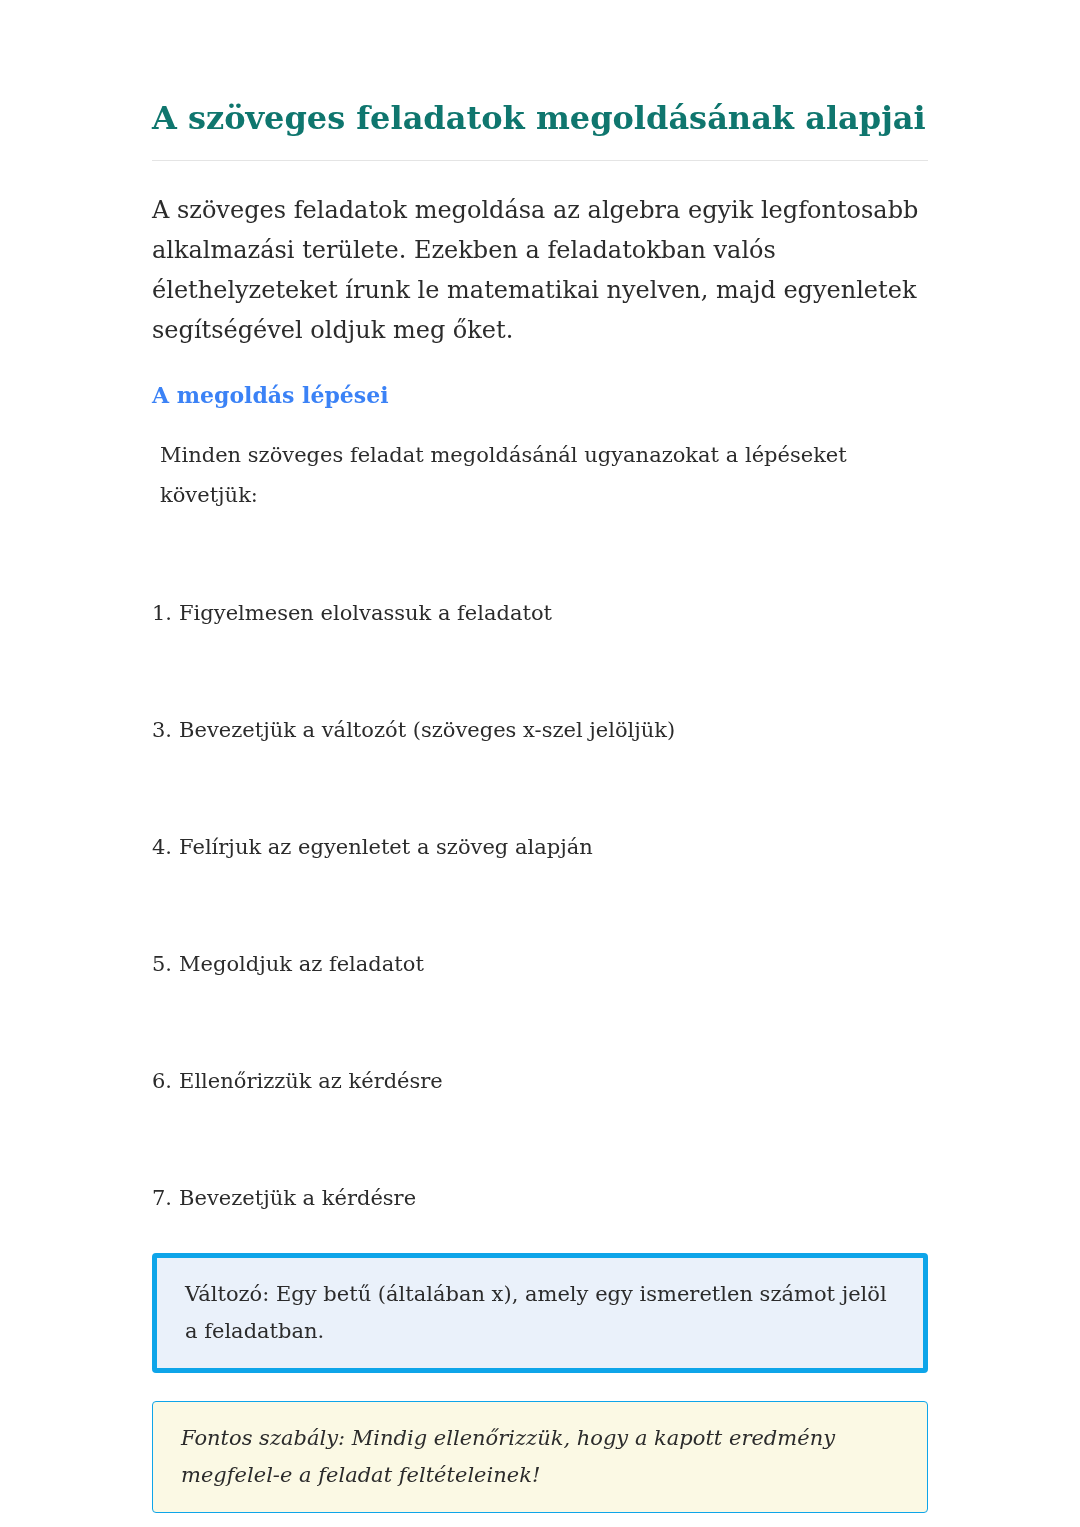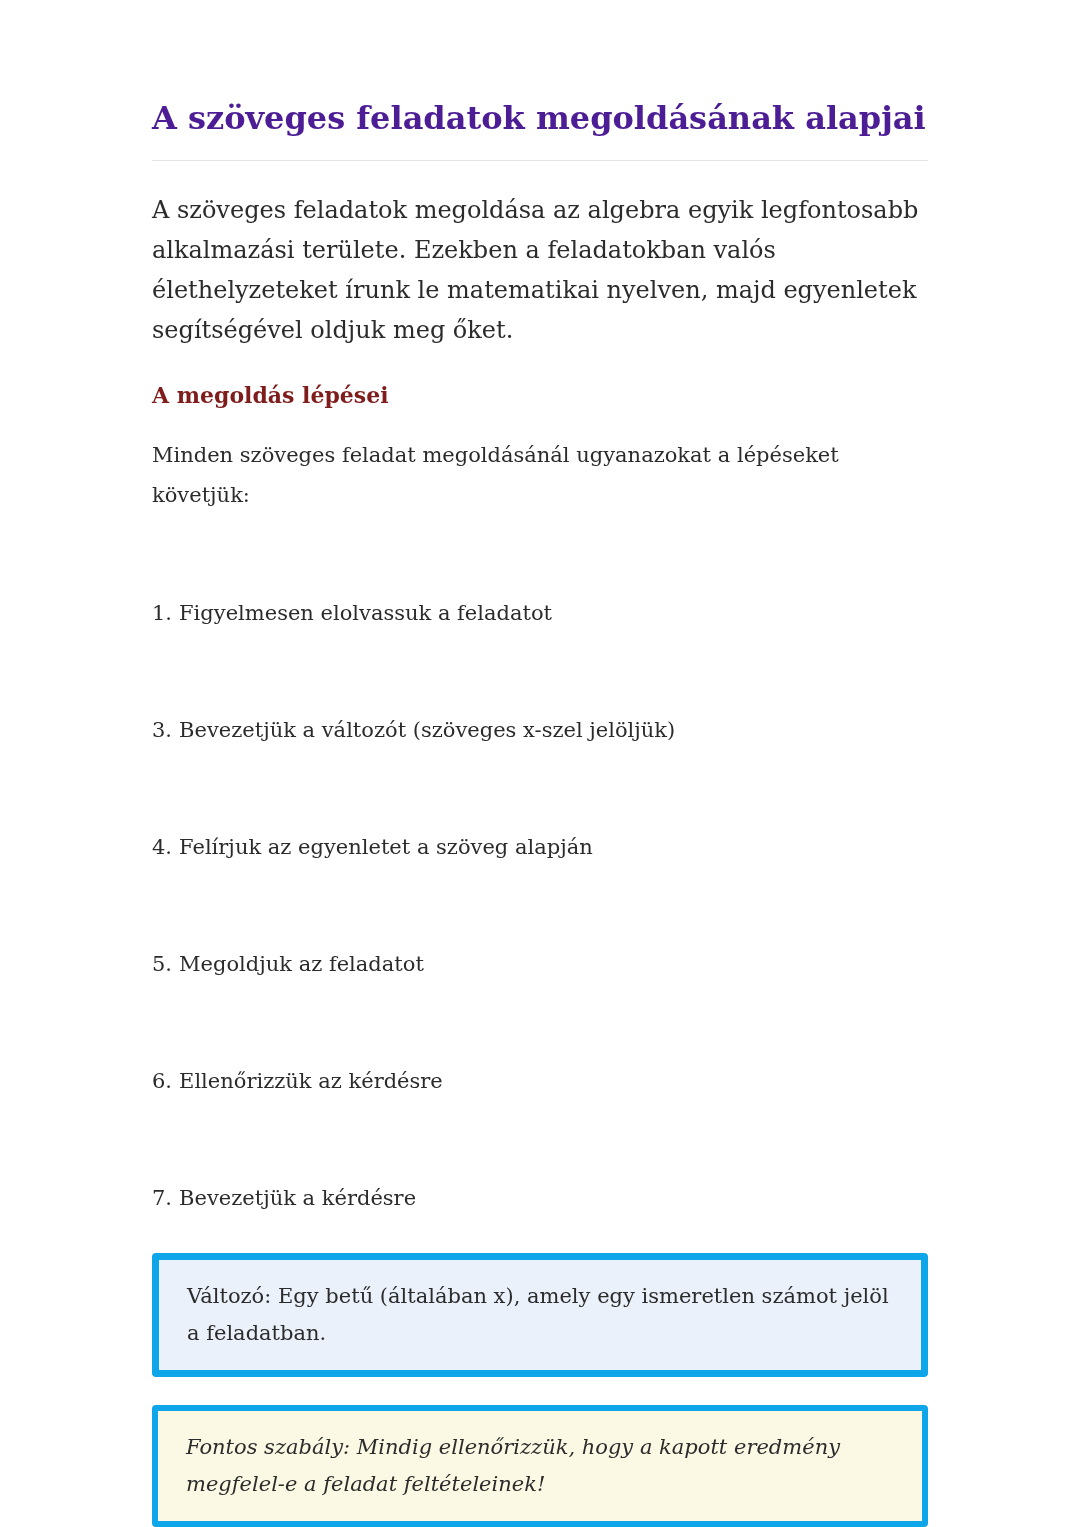--- a/index.html
+++ b/index.html
@@ -19,38 +19,38 @@
     width: 776px;
     margin: 0 auto 0 152px;
     padding-top: 98px;
   }
   h1.page-title {
     margin: 0;
     padding: 0 0 20px 0;
     font-size: 32px;
     line-height: 1.3;
     font-weight: 700;
-    color: #4c1d95;
+    color: #0f766e;
     border-bottom: 1px solid #e4e4e4;
     letter-spacing: 0;
   }
   p.intro {
     margin: 29px 0 0 0;
     font-size: 24px;
     line-height: 40px;
   }
   h2.steps-heading {
     margin: 31px 0 0 0;
     font-size: 22px;
     line-height: 1.3;
     font-weight: 700;
-    color: #7f1d1d;
+    color: #3b82f6;
   }
   p.steps-intro {
-    margin: 26px 0 0 0;
+    margin: 26px 0 0 8px;
     font-size: 21px;
     line-height: 40px;
   }
   .steps-list {
     margin: 22px 0 0 0;
     padding: 0;
     list-style: none;
     font-size: 21px;
   }
   .steps-list .step-row {
@@ -62,26 +62,26 @@
   }
   .note-box {
     margin-top: 36px;
     border-radius: 4px;
     padding: 18px 28px;
     font-size: 21px;
     line-height: 37px;
   }
   .info-box {
     background: #eaf1fa;
-    border: 7px solid #0ea5e9;
+    border: 5px solid #0ea5e9;
   }
   .rule-box {
     margin-top: 28px;
     background: #fbf9e4;
-    border: 6px solid #0ea5e9;
+    border: 1px solid #0ea5e9;
     font-style: italic;
   }
 </style>
 </head>
 <body>
 
 <div class="article">
 
   <h1 class="page-title">A szöveges feladatok megoldásának alapjai</h1>
 

